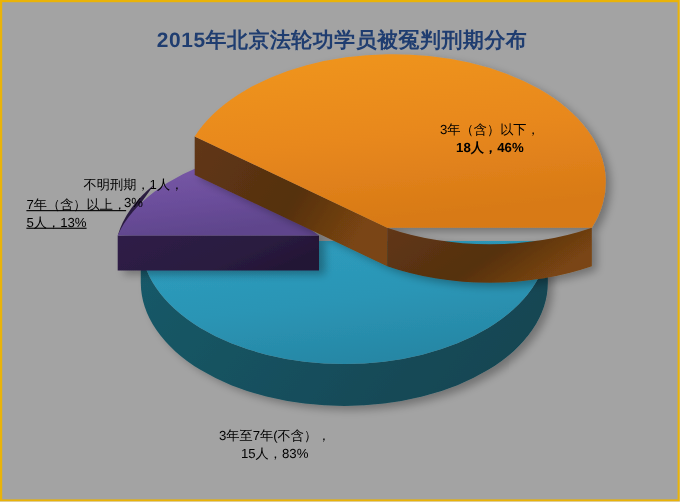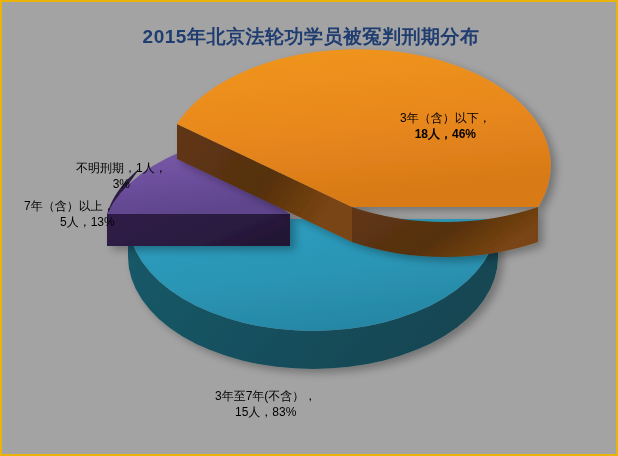--- a/index.html
+++ b/index.html
@@ -42,23 +42,23 @@
     line-height: 16px;
     color: #000000;
     white-space: nowrap;
   }
   .lbl-l1 { display: block; }
   .lbl-l2 { display: block; }
   #label-under3 { left: 398px; top: 108px; text-align: center; }
   #label-under3 .lbl-l2 { text-align: center; font-weight: bold; }
   #label-unknown { left: 74px; top: 124px; text-align: center; margin-top: 34px; }
   #label-unknown .lbl-l2 { text-align: center; }
-  #label-over7  { left: 22px;  top: 196px; text-align: center; }
-  #label-over7 .lbl-l2 { text-align: right; }
-  #label-mid    { left: 213px; top: 386px; text-align: center; }
+  #label-over7  { left: 22px;  top: 176px; text-align: center; text-decoration: underline; }
+  #label-over7 .lbl-l2 { text-align: left; }
+  #label-mid    { left: 197px; top: 386px; text-align: center; }
   #label-mid .lbl-l2 { text-align: center; }
 </style>
 </head>
 <body>
 
 <div id="page">
 
   <div id="chart-title">2015年北京法轮功学员被冤判刑期分布</div>
 
   <svg id="pie-stage" viewBox="0 0 618 456">

